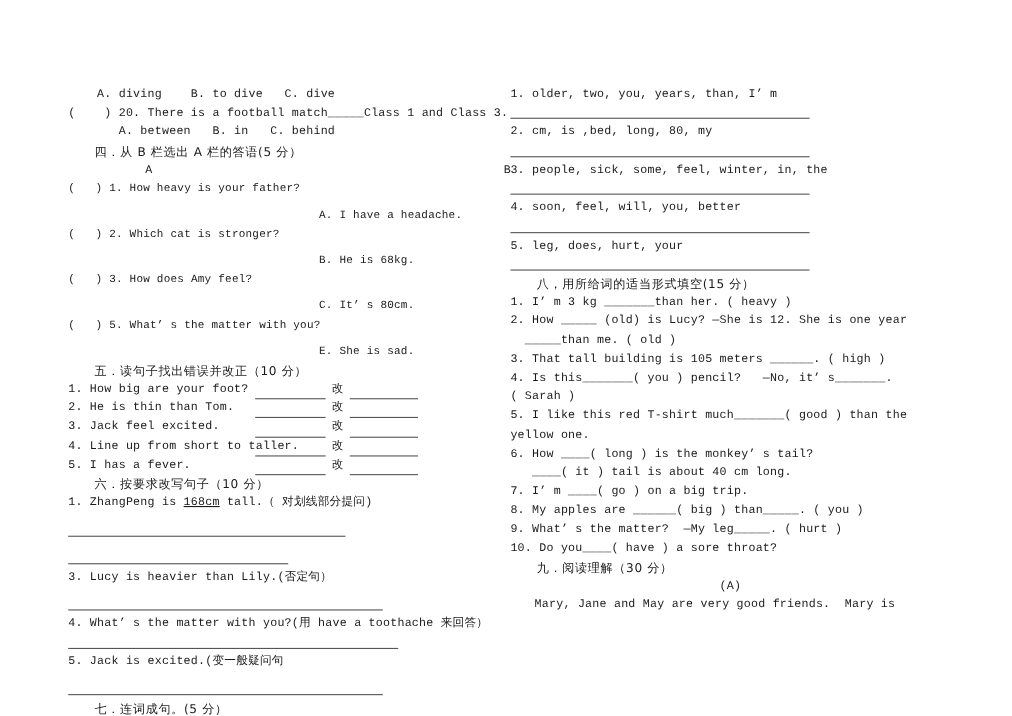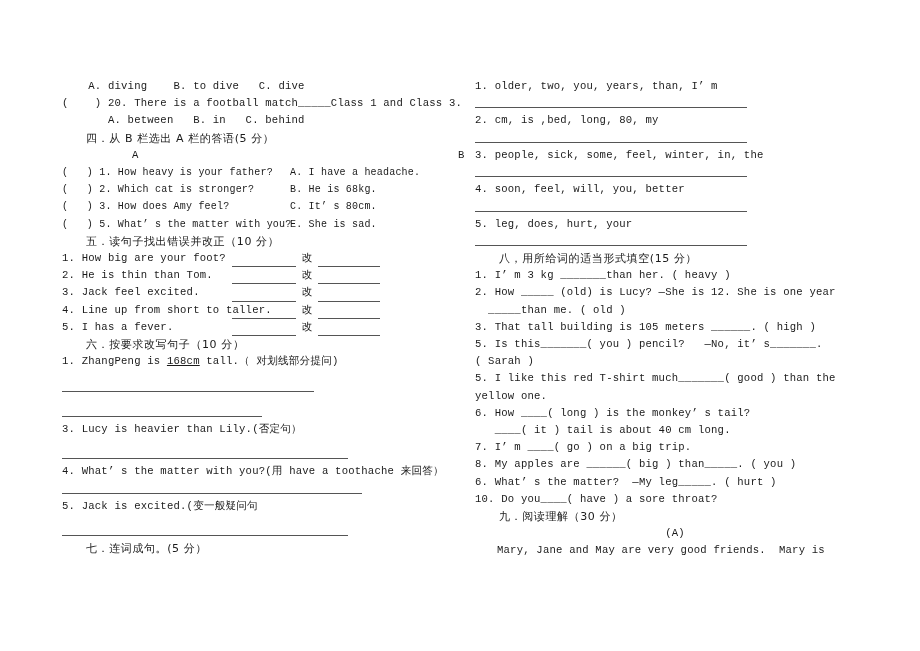--- a/index.html
+++ b/index.html
@@ -24,21 +24,21 @@
     background: #fff;
   }
   .col {
     position: absolute;
     top: 78px;
     font-size: 11.3px;
     line-height: 17.2px;
     letter-spacing: 0.15px;
   }
   .col-left  { left: 62px;  width: 392px; }
-  .col-right { left: 475px; width: 400px; }
+  .col-right { left: 464px; width: 400px; }
 
   .line {
     white-space: pre;
     font-family: "Liberation Mono", "DejaVu Sans Mono", monospace;
     font-size: 10.6px;
     line-height: 17.2px;
     letter-spacing: 0.2px;
     min-height: 17.2px;
   }
   
@@ -73,21 +73,21 @@
   
   .match {
     display: flex;
     white-space: pre;
     font-family: "Liberation Mono", "DejaVu Sans Mono", monospace;
     font-size: 10px;
     line-height: 17.2px;
     letter-spacing: 0.2px;
   }
   .match .a { width: 228px; flex: 0 0 228px; }
-  .match .b { flex: 1 1 auto; }
+  .match .b { flex: 1 1 auto; margin-top: 24px; }
 
   
   .corr {
     display: flex;
     align-items: flex-end;
     white-space: pre;
     font-family: "Liberation Mono", "DejaVu Sans Mono", monospace;
     font-size: 10.6px;
     line-height: 17.2px;
     letter-spacing: 0.2px;
@@ -231,29 +231,29 @@
 
     <div class="line">5. leg, does, hurt, your</div>
     <div class="rule r-full"></div>
 
     <div class="line cn">八，用所给词的适当形式填空(15 分）</div>
 
     <div class="line">1. I’ m 3 kg _______than her. ( heavy )</div>
     <div class="line">2. How _____ (old) is Lucy? —She is 12. She is one year</div>
     <div class="line">  _____than me. ( old )</div>
     <div class="line">3. That tall building is 105 meters ______. ( high )</div>
-    <div class="line">5. Is this_______( you ) pencil?   —No, it’ s_______.</div>
+    <div class="line">4. Is this_______( you ) pencil?   —No, it’ s_______.</div>
     <div class="line">( Sarah )</div>
     <div class="line">5. I like this red T-shirt much_______( good ) than the</div>
     <div class="line">yellow one.</div>
     <div class="line">6. How ____( long ) is the monkey’ s tail?</div>
     <div class="line">   ____( it ) tail is about 40 cm long.</div>
     <div class="line">7. I’ m ____( go ) on a big trip.</div>
     <div class="line">8. My apples are ______( big ) than_____. ( you )</div>
-    <div class="line">6. What’ s the matter?  —My leg_____. ( hurt )</div>
+    <div class="line">9. What’ s the matter?  —My leg_____. ( hurt )</div>
     <div class="line">10. Do you____( have ) a sore throat?</div>
 
     <div class="line cn">九．阅读理解（30 分）</div>
     <div class="line center">(A)</div>
     <div class="line" style="padding-left:22px;">Mary, Jane and May are very good friends.  Mary is</div>
   </div>
 
 </div>
 
 </body></html>

